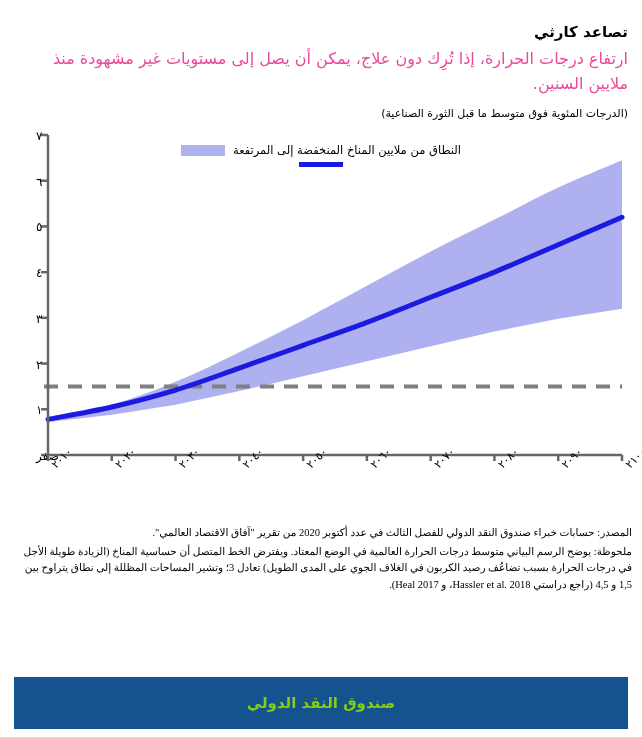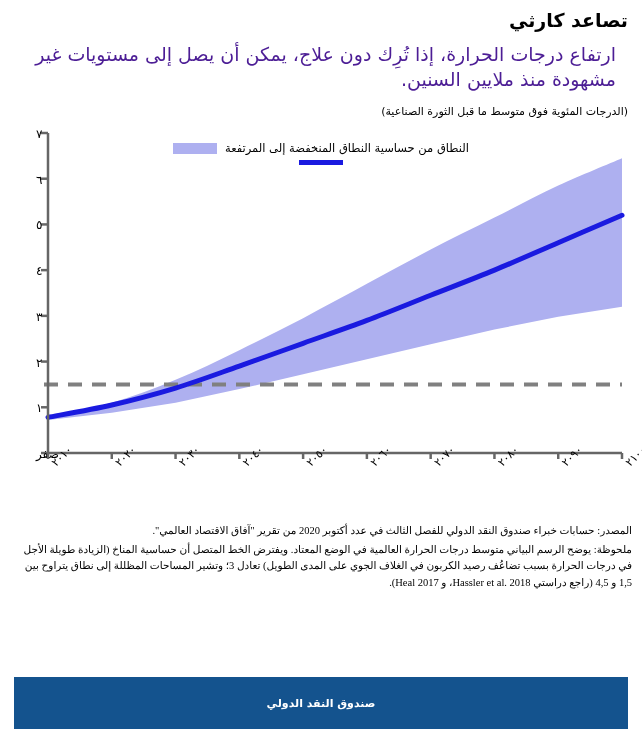--- a/index.html
+++ b/index.html
@@ -8,29 +8,29 @@
     background:#ffffff;
     font-family:"DejaVu Sans","Liberation Sans",sans-serif;
     overflow:hidden;
     position:relative;
   }
   .page{position:relative;width:642px;height:737px;}
 
   
   .header{padding:6px 14px 0 14px;direction:rtl;text-align:right;}
   .title{
-    font-size:19px;font-weight:bold;color:#000;
-    line-height:20px;margin:4px 0 4px 0;
+    font-size:15px;font-weight:bold;color:#000;
+    line-height:20px;margin:16px 0 4px 0;
   }
   .subtitle{
-    font-size:19px;color:#4c1d95;line-height:25px;margin:12px;
+    font-size:16px;color:#ec4899;line-height:25px;margin:0;
     font-weight:normal;
   }
   .units{
-    font-size:11px;color:#000;margin-top:2px;line-height:15px;
+    font-size:11px;color:#000;margin-top:10px;line-height:15px;
   }
 
   
   .chart-wrap{position:relative;width:642px;height:400px;margin-top:4px;}
   .chart-svg{display:block;}
 
   .legend{
     position:absolute;top:18px;right:0;left:0;
     direction:rtl;
   }
@@ -59,21 +59,21 @@
   }
   .notes p{margin:0 0 2px 0;}
 
   
   .footer{
     position:absolute;left:14px;right:14px;bottom:8px;
     height:52px;background:#14538e;
     display:flex;align-items:center;justify-content:center;
   }
   .footer .fl{
-    color:#ffffff;font-size:11px;font-weight:bold;direction:rtl;
+    color:#84cc16;font-size:15px;font-weight:bold;direction:rtl;
   }
 
   .xlabel{
     font-size:11px;fill:#000;
   }
   .ylabel{
     font-size:12px;fill:#000;
   }
 </style>
 </head>
@@ -127,21 +127,21 @@
         <line x1="494.44444444444446" x2="494.44444444444446" y1="330" y2="336" stroke="#666666" stroke-width="2.5"></line>
         <text x="0" y="0" text-anchor="end" class="xlabel" direction="rtl" transform="translate(502.44444444444446,344) rotate(-45)">٢٠٨٠</text>
         <line x1="558.2222222222222" x2="558.2222222222222" y1="330" y2="336" stroke="#666666" stroke-width="2.5"></line>
         <text x="0" y="0" text-anchor="end" class="xlabel" direction="rtl" transform="translate(566.2222222222222,344) rotate(-45)">٢٠٩٠</text>
         <line x1="622" x2="622" y1="330" y2="336" stroke="#666666" stroke-width="2.5"></line>
         <text x="0" y="0" text-anchor="end" class="xlabel" direction="rtl" transform="translate(630,344) rotate(-45)">٢١٠٠</text>
       </svg>
 
     <div class="legend">
       <div class="legend-row">
-        <span class="lbl">النطاق من حساسية النطاق المنخفضة إلى المرتفعة</span>
+        <span class="lbl">النطاق من ملايين المناخ المنخفضة إلى المرتفعة</span>
         <span class="swatch-band"></span>
       </div>
       <div class="legend-row">
         <span class="swatch-line"></span>
       </div>
     </div>
   </div>
 
   <div class="notes">
     <p>المصدر: حسابات خبراء صندوق النقد الدولي للفصل الثالث في عدد أكتوبر 2020 من تقرير "آفاق الاقتصاد العالمي".</p>

